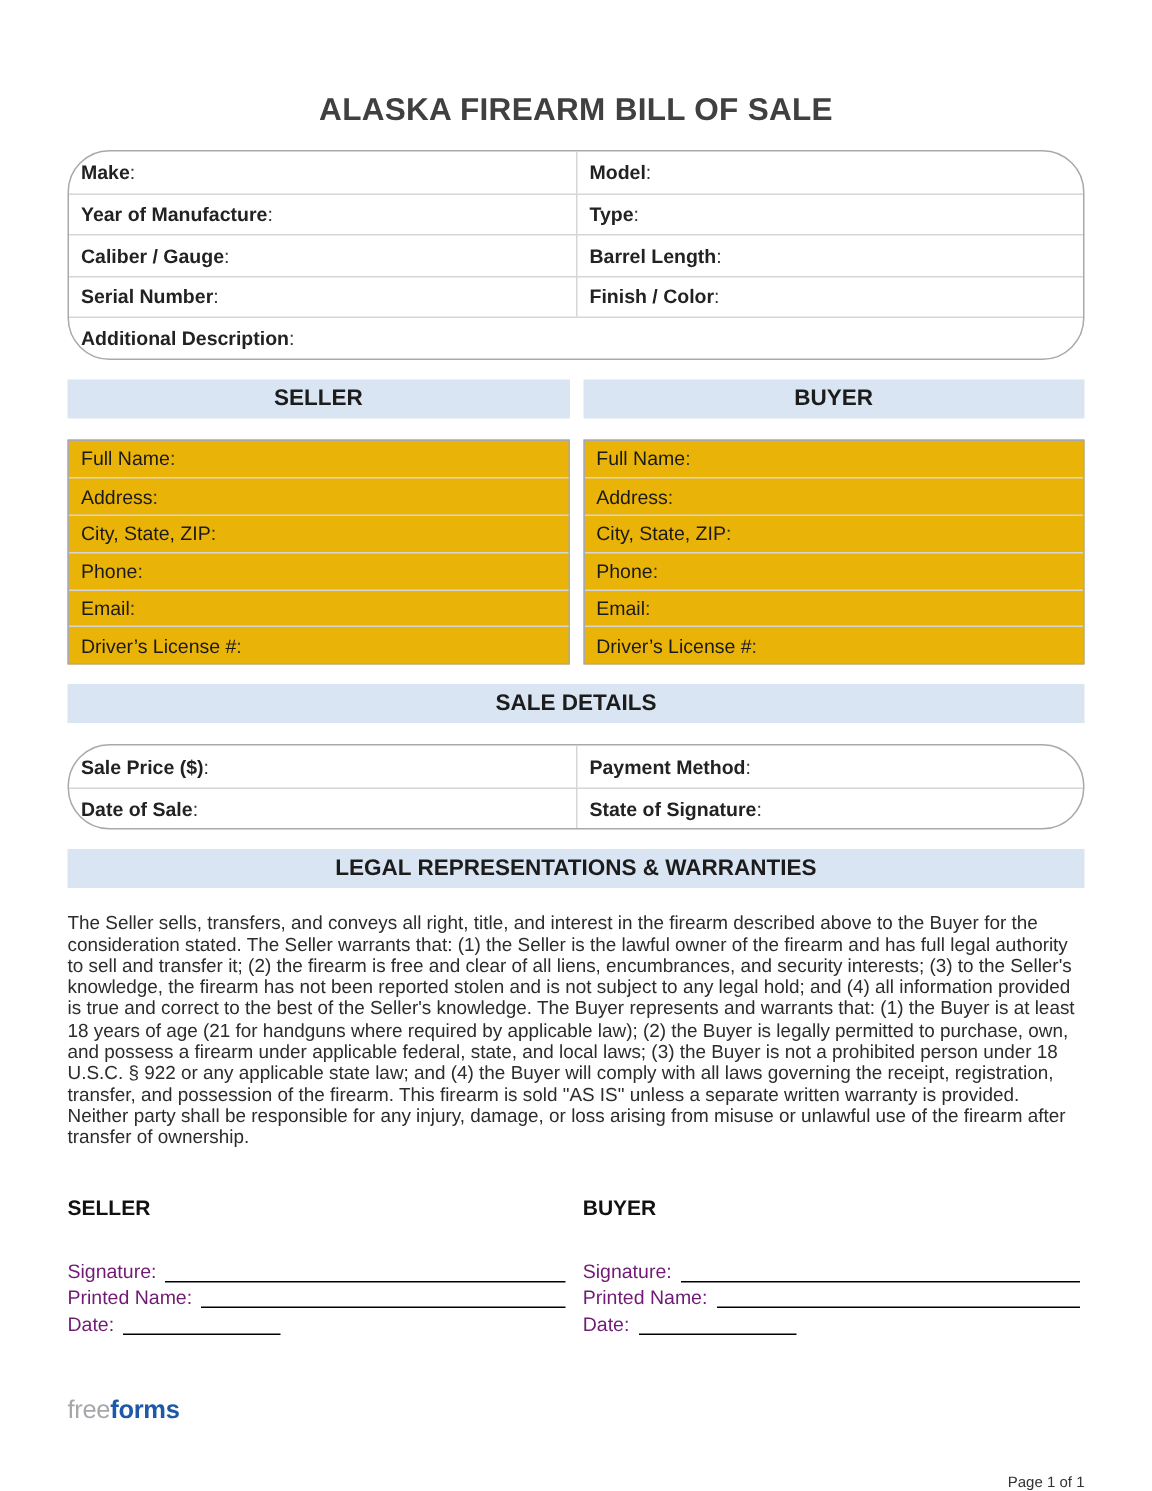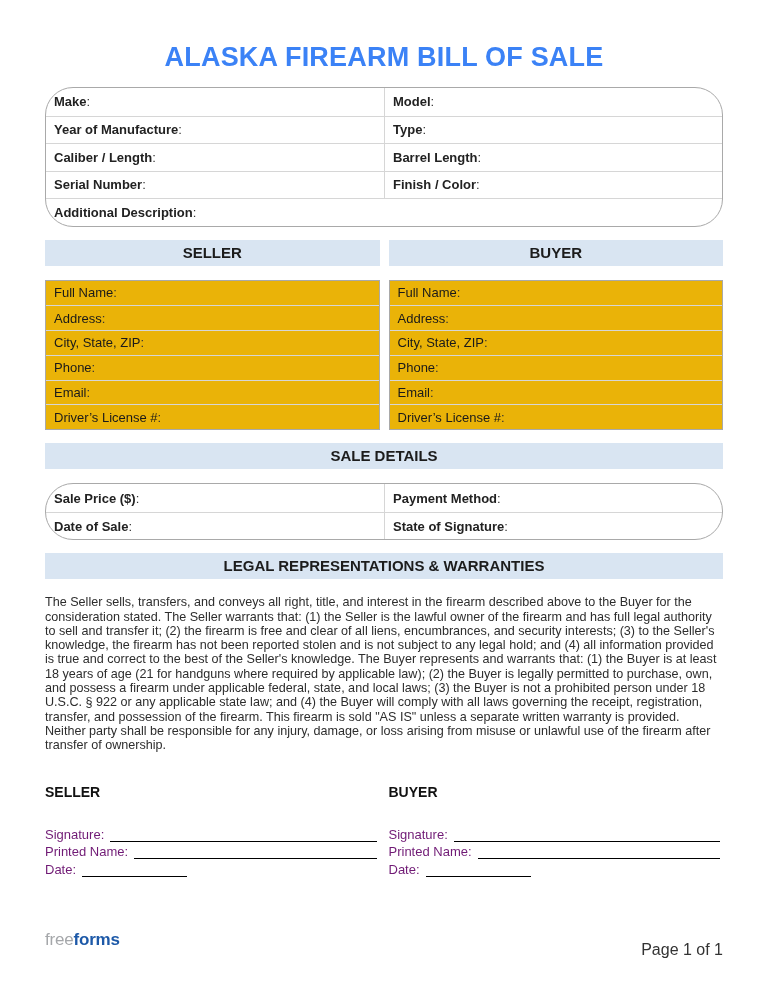--- a/index.html
+++ b/index.html
@@ -10,26 +10,26 @@
     height: 994px;
     margin: 0 auto;
     background: #ffffff;
     font-family: "Liberation Sans", "DejaVu Sans", sans-serif;
     color: #1a1a1a;
     padding: 0 45px;
     overflow: hidden;
   }
   .doc-title {
     margin: 0;
-    padding-top: 42px;
+    padding-top: 62px;
     text-align: center;
-    font-size: 27px;
+    font-size: 21px;
     font-weight: bold;
     letter-spacing: 0.2px;
-    color: #3b82f6;
+    color: #404040;
   }
   .sec-header {
     background: #d9e5f2;
     height: 26px;
     line-height: 26px;
     text-align: center;
     font-weight: bold;
     font-size: 15px;
     color: #1c1c1c;
   }
@@ -96,22 +96,22 @@
     left: 45px;
     top: 930px;
     font-size: 17px;
     letter-spacing: -0.2px;
   }
   .logo-free  { color: #a5a7aa; font-weight: normal; }
   .logo-forms { color: #1d59a8; font-weight: bold; }
   .page-num {
     position: absolute;
     right: 45px;
-    top: 941px;
-    font-size: 16px;
+    top: 983px;
+    font-size: 10px;
     color: #333;
   }
 </style>
 </head>
 <body>
 
 <div class="page">
 
   <h1 class="doc-title">ALASKA FIREARM BILL OF SALE</h1>
 
@@ -127,21 +127,21 @@
     </div>
     <div class="cell bt">
       <span class="lbl">Year of Manufacture</span>
         <span class="colon">:</span>
     </div>
     <div class="cell bt bl">
       <span class="lbl">Type</span>
         <span class="colon">:</span>
     </div>
     <div class="cell bt">
-      <span class="lbl">Caliber / Length</span>
+      <span class="lbl">Caliber / Gauge</span>
         <span class="colon">:</span>
     </div>
     <div class="cell bt bl">
       <span class="lbl">Barrel Length</span>
         <span class="colon">:</span>
     </div>
     <div class="cell bt">
       <span class="lbl">Serial Number</span>
         <span class="colon">:</span>
     </div>

